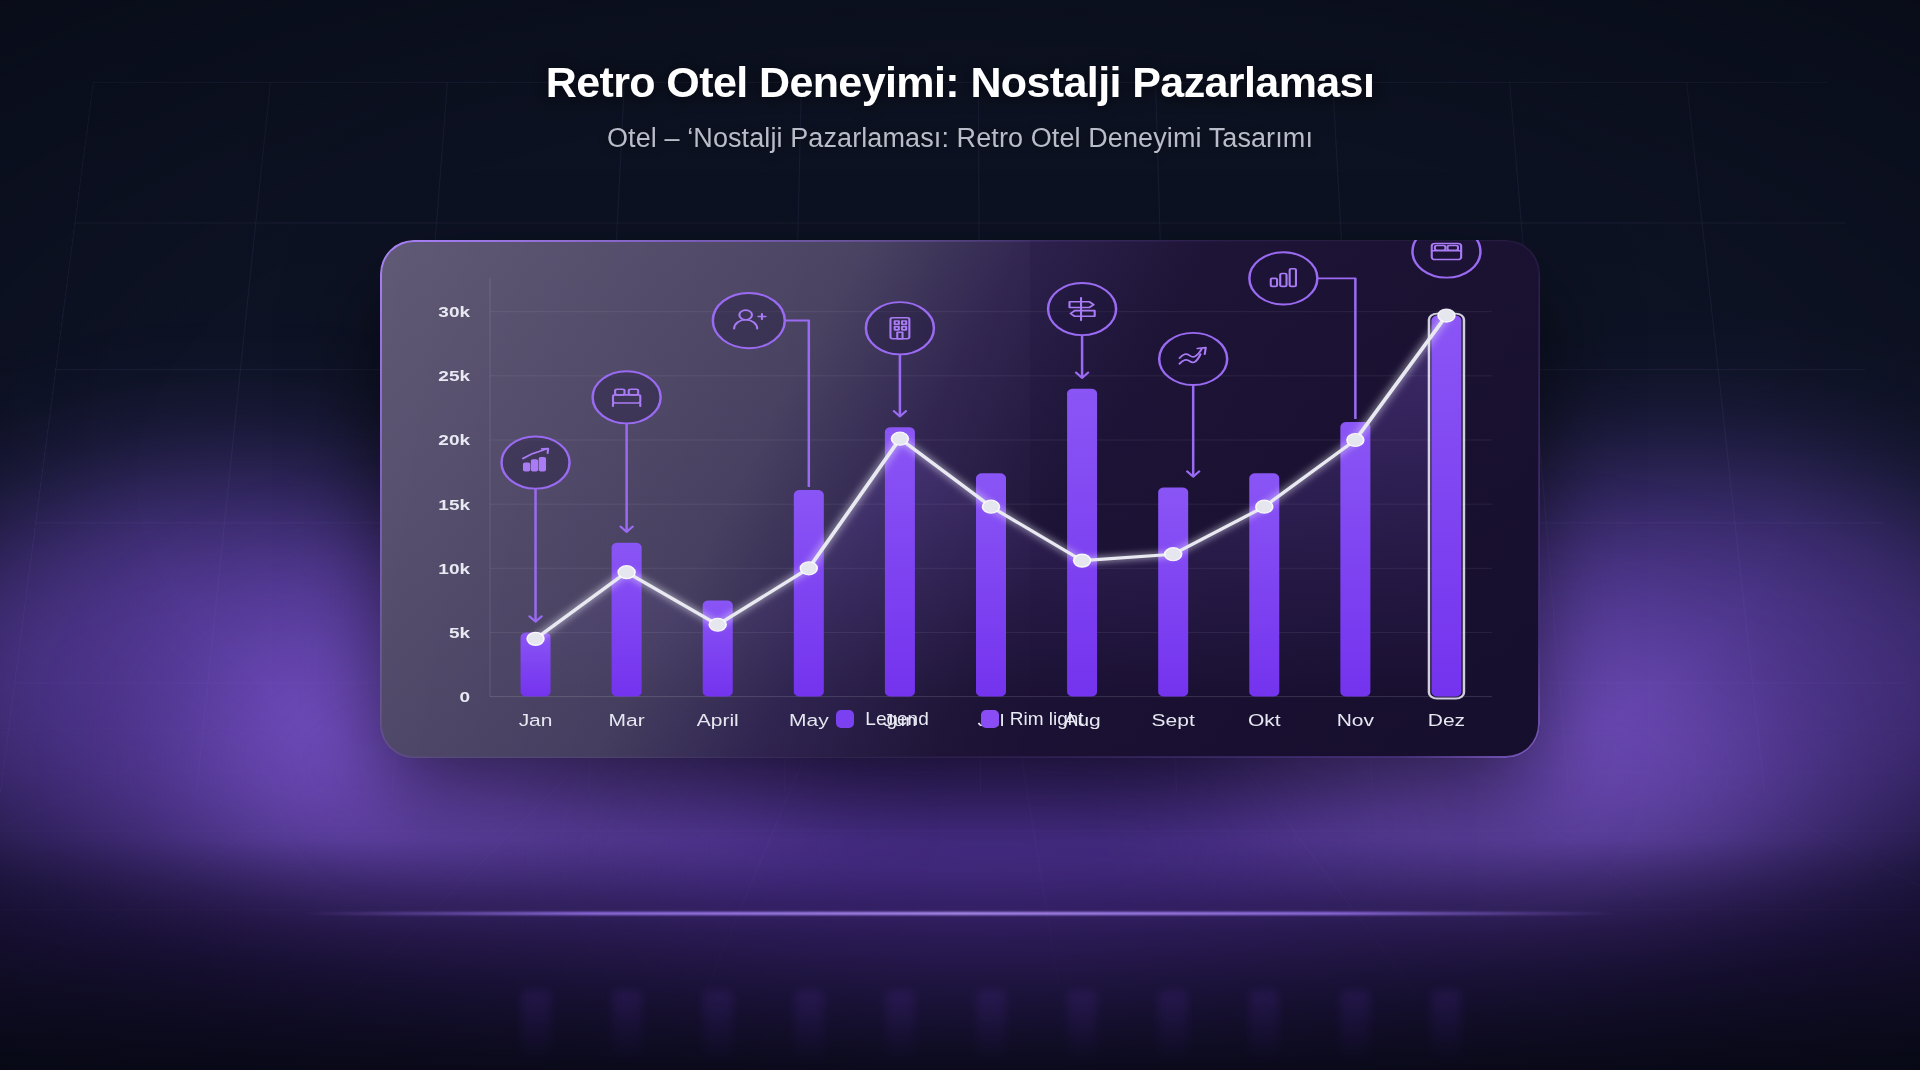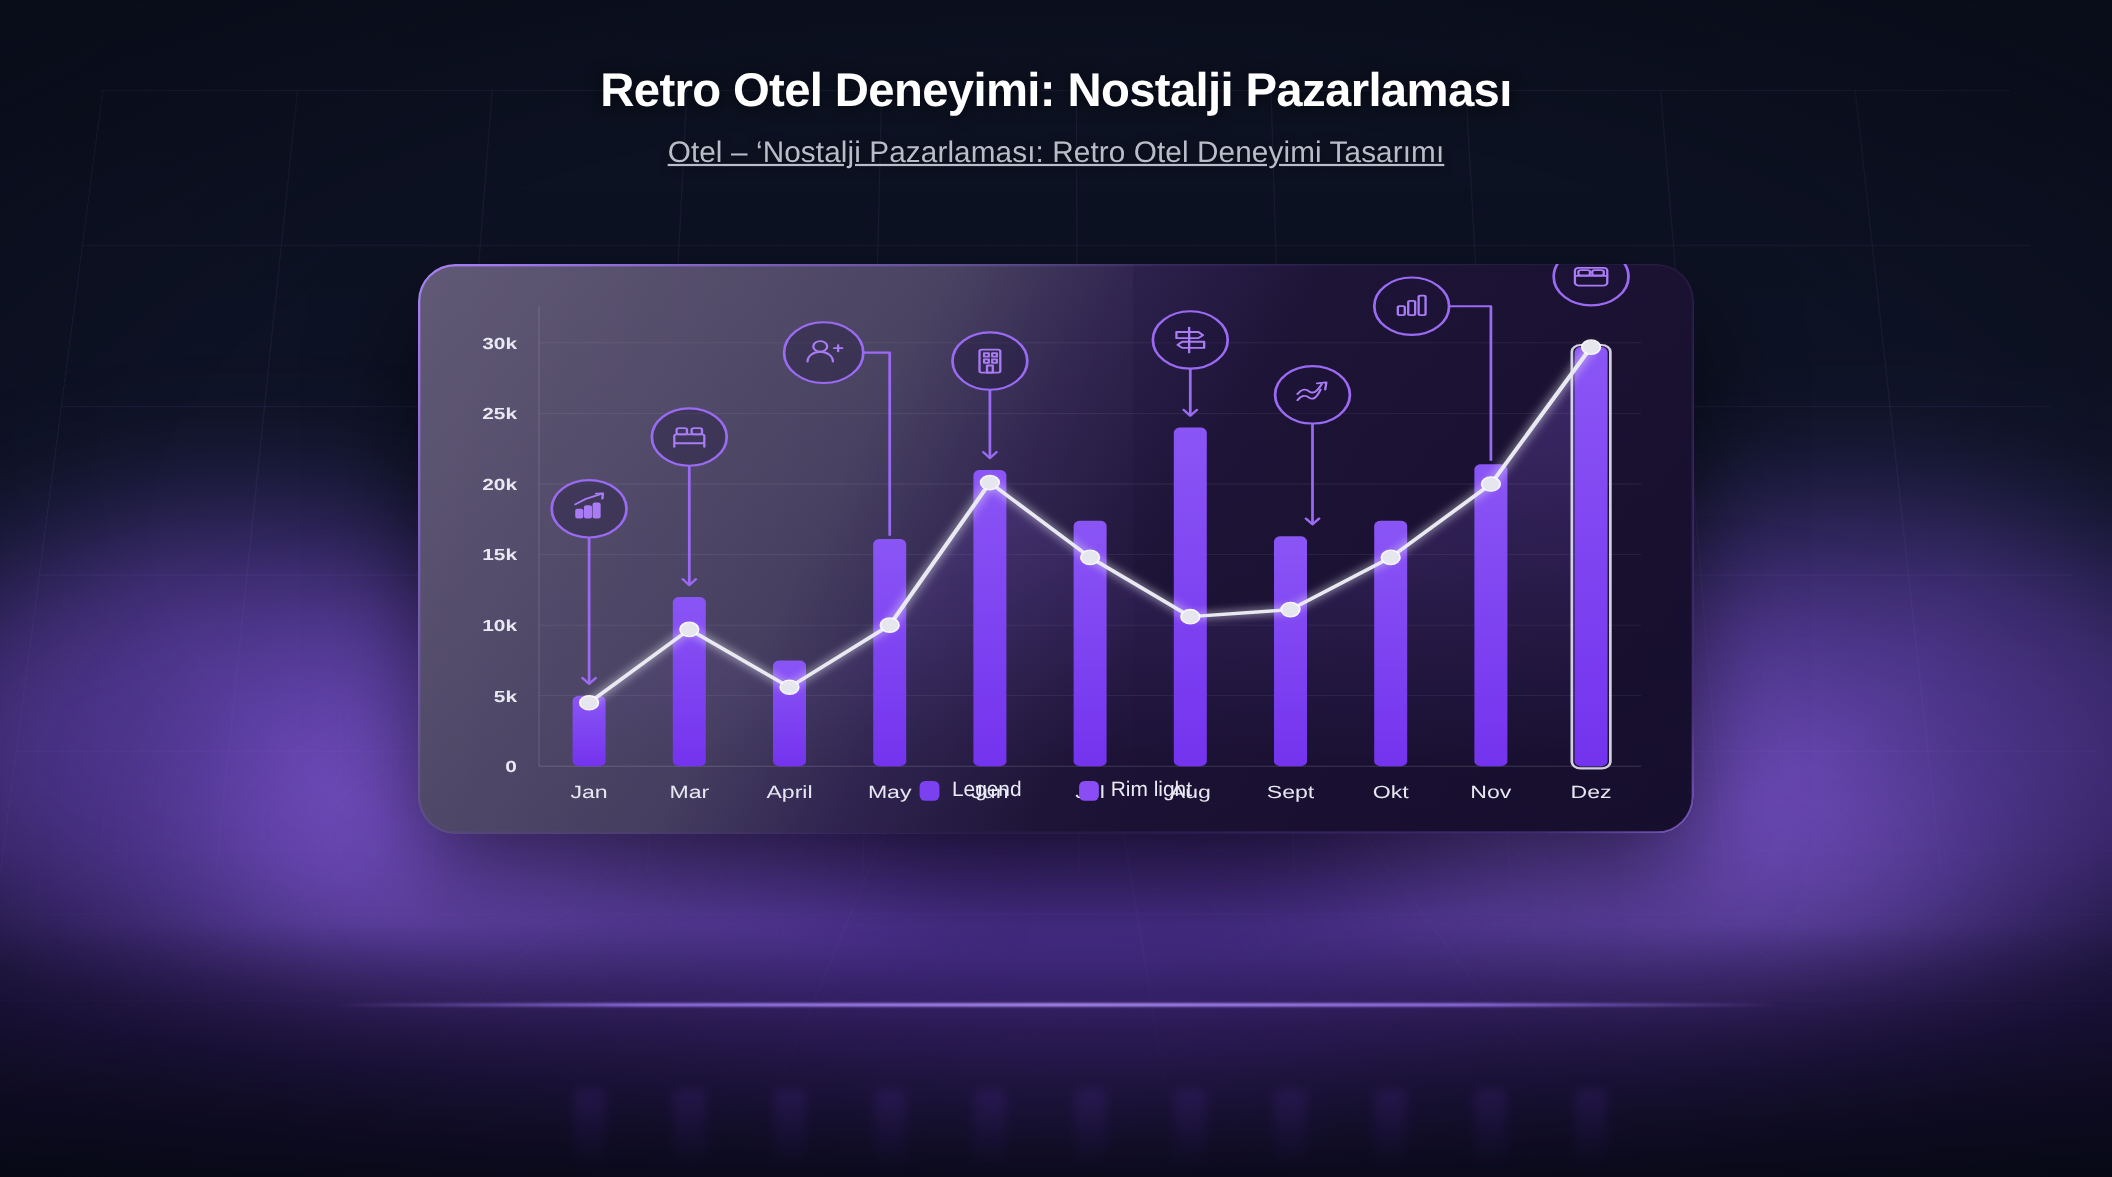--- a/index.html
+++ b/index.html
@@ -58,21 +58,21 @@
   }
 
   
   .header { position:absolute; left:0; right:0; top:58px; text-align:center; z-index:6; }
   .title {
     font-size:43px; font-weight:700; color:#ffffff; letter-spacing:-.6px;
     text-shadow:0 2px 14px rgba(0,0,0,.6);
   }
   .subtitle {
     margin-top:16px; font-size:27px; font-weight:400; color:#b9bdc9;
-    letter-spacing:.1px; text-shadow:0 1px 8px rgba(0,0,0,.5);text-decoration:underline;
+    letter-spacing:.1px; text-shadow:0 1px 8px rgba(0,0,0,.5);
   }
 
   
   .card-wrap { position:absolute; left:380px; top:240px; width:1160px; height:518px; z-index:5;padding-left:32px; }
   .card {
     position:absolute; inset:0; border-radius:34px; overflow:hidden;
     background:
       linear-gradient(118deg, rgba(116,108,140,.50) 0%, rgba(96,90,126,.42) 34%, rgba(48,34,88,.55) 45%, rgba(27,17,52,.82) 58%, rgba(22,14,44,.90) 100%),
       linear-gradient(180deg,#2a2240 0%, #1b1236 100%);
     box-shadow:0 40px 90px rgba(0,0,0,.55), inset 0 0 0 1px rgba(255,255,255,.04);

